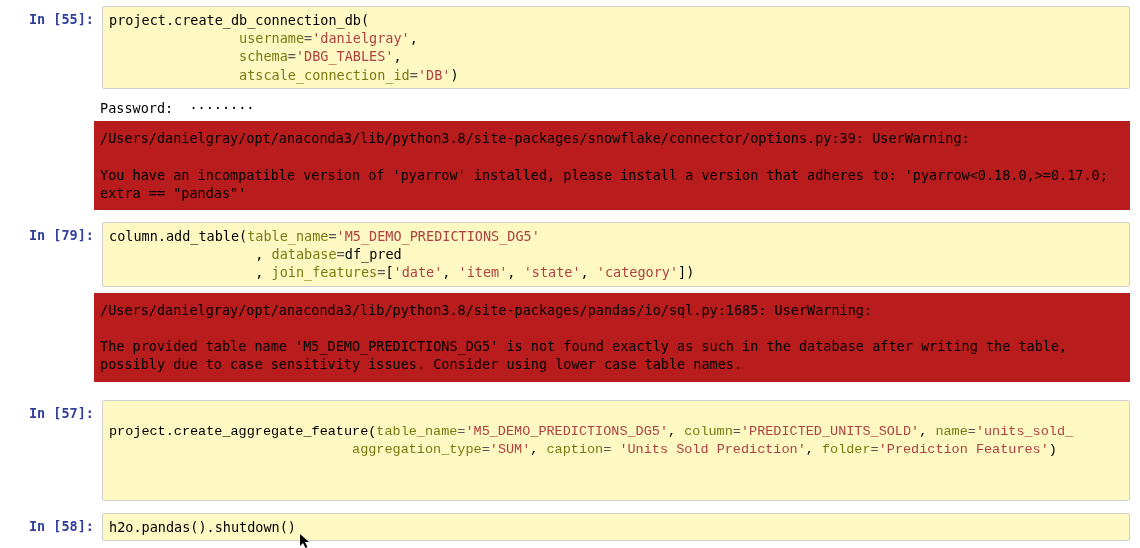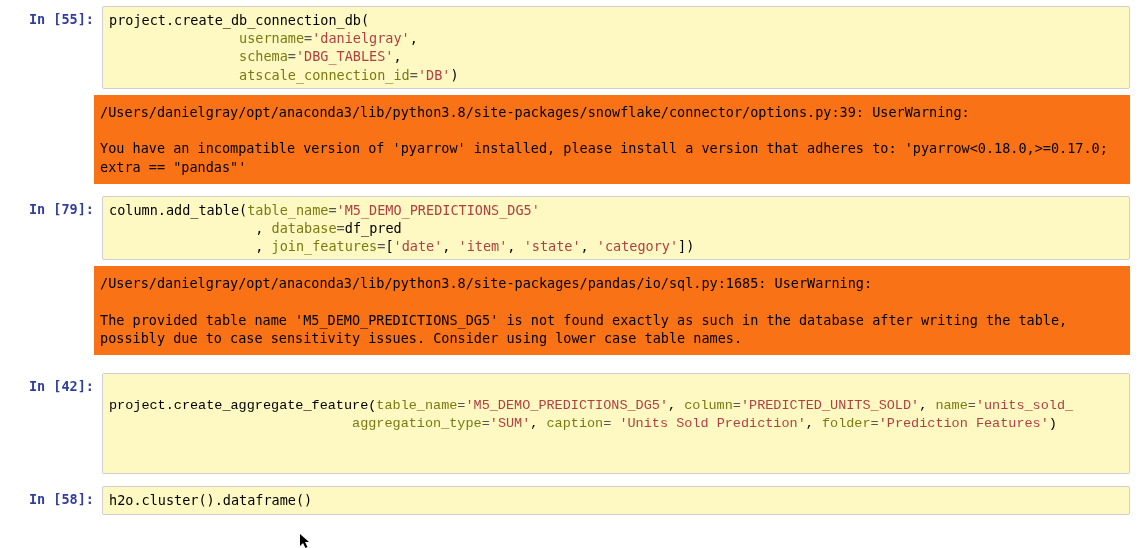--- a/index.html
+++ b/index.html
@@ -50,21 +50,21 @@
   .output-warn pre {
     margin: 0;
     font-family: inherit;
     white-space: pre-wrap;
     word-break: break-word;
   }
   .output-plain {
     padding: 4px 6px;
   }
   .output-warn {
-    background: #f97316;
+    background: #b91c1c;
     padding: 8px 6px;
     margin-top: 0;
   }
   .row-gap {
     height: 6px;
   }
   
   .tok-str { color: #b04040; } 
   .tok-kw  { color: #7a7a10; } 
   .tok-op  { color: #555; }
@@ -106,20 +106,23 @@
 <pre><span class="tok-func">project.create_db_connection_db(</span>
 <span>                </span><span class="tok-kw">username</span><span class="tok-op">=</span><span class="tok-str">'danielgray'</span><span>,</span>
 <span>                </span><span class="tok-kw">schema</span><span class="tok-op">=</span><span class="tok-str">'DBG_TABLES'</span><span>,</span>
 <span>                </span><span class="tok-kw">atscale_connection_id</span><span class="tok-op">=</span><span class="tok-str">'DB'</span><span>)</span></pre>
       </div>
     </div>
   </div>
   <div class="cell">
     <div class="prompt-empty"></div>
     <div class="cell-body">
+      <div class="output-plain">
+        <pre>Password:  ········</pre>
+      </div>
       <div class="output-warn">
         <pre>/Users/danielgray/opt/anaconda3/lib/python3.8/site-packages/snowflake/connector/options.py:39: UserWarning:
 
 You have an incompatible version of 'pyarrow' installed, please install a version that adheres to: 'pyarrow&lt;0.18.0,&gt;=0.17.0; extra == "pandas"'</pre>
       </div>
     </div>
   </div>
 
   <div class="row-gap"></div>
 
@@ -141,36 +144,36 @@
 
 The provided table name 'M5_DEMO_PREDICTIONS_DG5' is not found exactly as such in the database after writing the table, possibly due to case sensitivity issues. Consider using lower case table names.</pre>
       </div>
     </div>
   </div>
 
   <div class="row-gap"></div>
   <div class="row-gap"></div>
 
   <div class="cell">
-    <div class="prompt">In [42]:</div>
+    <div class="prompt">In [57]:</div>
     <div class="cell-body">
       <div class="input-area with-hscroll">
 <pre><span class="tok-func">project.create_aggregate_feature(</span><span class="tok-kw">table_name</span><span class="tok-op">=</span><span class="tok-str">'M5_DEMO_PREDICTIONS_DG5'</span><span>, </span><span class="tok-kw">column</span><span class="tok-op">=</span><span class="tok-str">'PREDICTED_UNITS_SOLD'</span><span>, </span><span class="tok-kw">name</span><span class="tok-op">=</span><span class="tok-str">'units_sold_</span>
 <span>                              </span><span class="tok-kw">aggregation_type</span><span class="tok-op">=</span><span class="tok-str">'SUM'</span><span>, </span><span class="tok-kw">caption</span><span class="tok-op">= </span><span class="tok-str">'Units Sold Prediction'</span><span>, </span><span class="tok-kw">folder</span><span class="tok-op">=</span><span class="tok-str">'Prediction Features'</span><span>)</span>                                                              </pre>
       </div>
     </div>
   </div>
 
   <div class="row-gap"></div>
 
   <div class="cell">
     <div class="prompt">In [58]:</div>
     <div class="cell-body">
       <div class="input-area">
-        <pre><span class="tok-func">h2o.cluster().dataframe()</span></pre>
+        <pre><span class="tok-func">h2o.pandas().shutdown()</span></pre>
       </div>
     </div>
   </div>
   <div class="cell">
     <div class="prompt-empty"></div>
     <div class="cell-body">
       <div class="output-plain">
         
       </div>
     </div>

